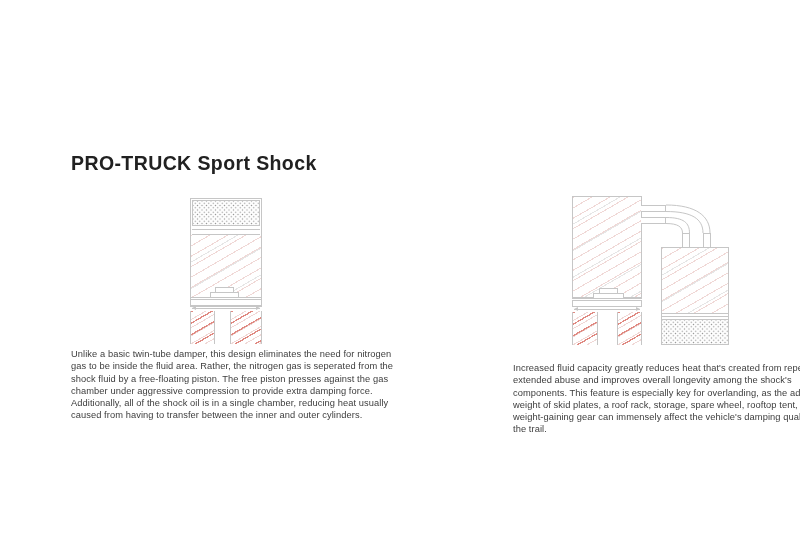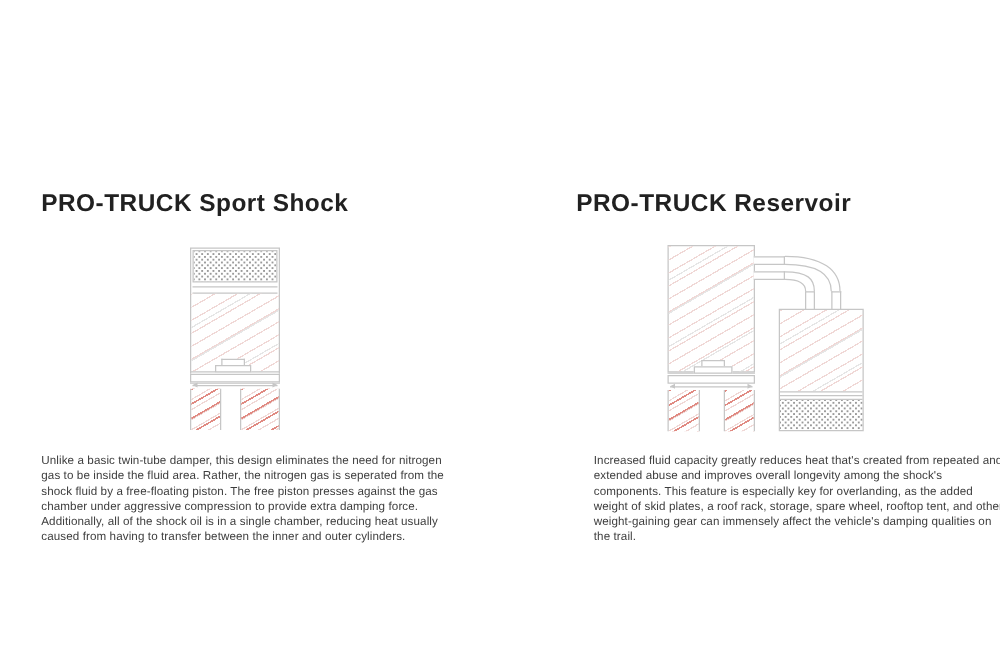--- a/index.html
+++ b/index.html
@@ -8,28 +8,28 @@
     --hatch-gray:#e6e6e6;
     --hatch-accent:#e08a82;
     --stipple:#9a9a9a;
     --heading:#212121;
     --body-text:#3d3d3d;
     --background:#ffffff;
   }
   *{margin:0;padding:0;box-sizing:border-box;}
   html,body{width:800px;height:534px;overflow:hidden;background:var(--background);}
   body{font-family:"Liberation Sans","DejaVu Sans",sans-serif;}
-  .page{position:relative;width:722px;height:534px;background:var(--background);}
+  .page{position:relative;width:722px;height:534px;background:var(--background);margin-left:38px;}
 
   .title{position:absolute;font-size:19.5px;font-weight:800;letter-spacing:.4px;color:var(--heading);white-space:nowrap;}
   .title-left{left:33px;top:152px;}
   .title-right{left:461px;top:152px;}
 
   .desc{position:absolute;width:332px;font-size:9.3px;line-height:12.3px;letter-spacing:.08px;color:var(--body-text);}
-  .desc-left{left:33px;top:362px;}
+  .desc-left{left:33px;top:348px;}
   .desc-right{left:475px;top:362px;}
 
   .diagram{position:absolute;}
   .diagram *{position:absolute;}
   .diagram-left{left:150px;top:196px;width:78px;height:152px;}
   .diagram-right{left:525px;top:190px;width:170px;height:158px;}
 
   .box{border:1px solid var(--outline);background:transparent;}
   .white{background:#fff;}
 
@@ -92,21 +92,20 @@
     background-image:linear-gradient(var(--outline) 0 0);background-size:100% 1px;background-position:0 2px;background-repeat:no-repeat;}
   .rd-res-gas{left:99px;top:130px;width:66px;height:24px;}
   .rd-tube{left:0;top:0;width:170px;height:158px;}
 </style>
 </head>
 <body>
 
 <div class="page">
 
   <h1 class="title title-left">PRO-TRUCK Sport Shock</h1>
-  <h1 class="title title-right">PRO-TRUCK Reservoir</h1>
 
   <div class="diagram diagram-left">
     <div class="box ld-outline"></div>
     <div class="box stipple ld-gas"></div>
     <div class="ld-float"></div>
     <div class="hatch ld-fluid"></div>
     <div class="hline ld-piston-line"></div>
     <div class="box white ld-cap-top"></div>
     <div class="box white ld-cap-base"></div>
     <div class="box white ld-band"></div>

